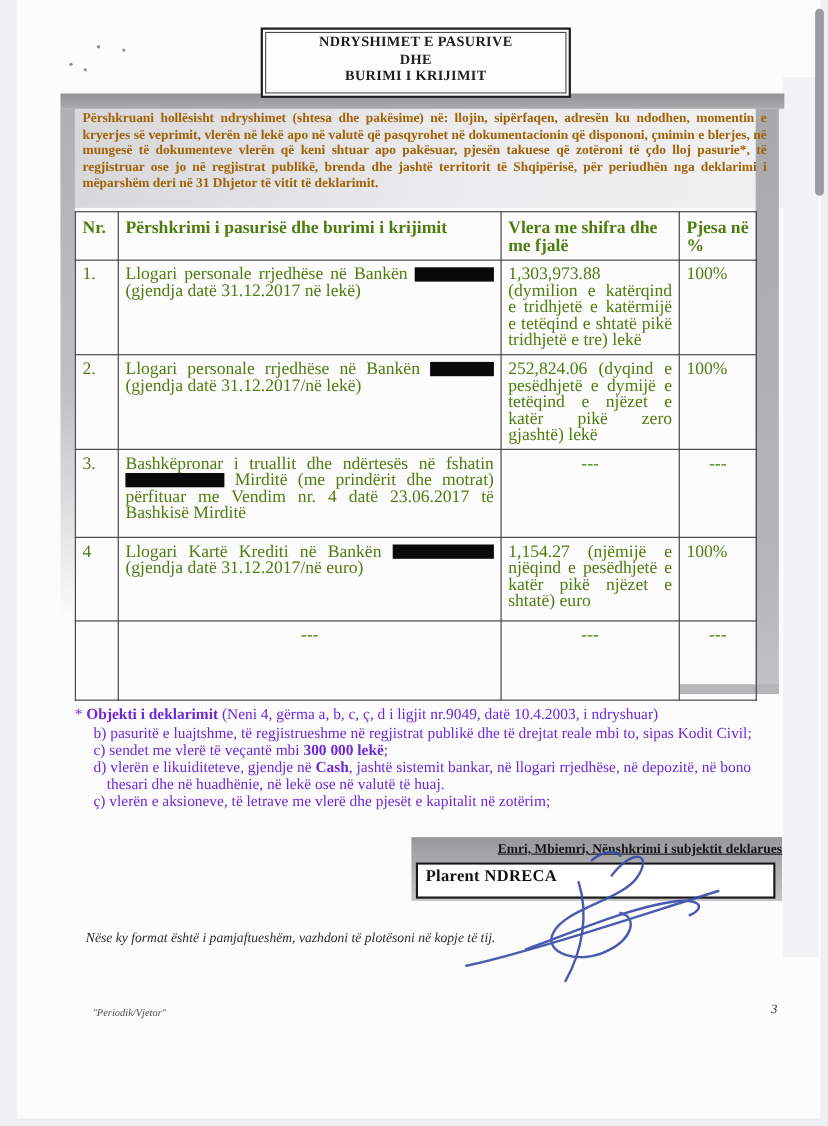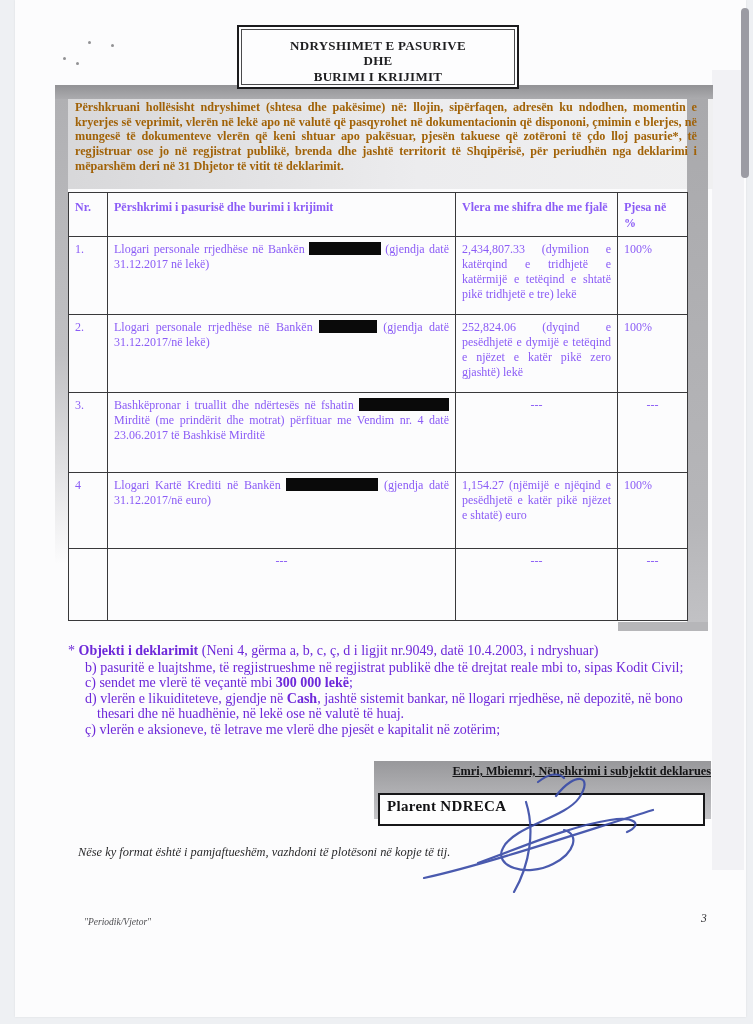--- a/index.html
+++ b/index.html
@@ -4,57 +4,57 @@
 <style>
   html,body{margin:0;padding:0;}
   body{width:753px;height:1024px;background:#eef0f3;font-family:"Liberation Serif","DejaVu Serif",serif;color:#1e1e20;}
   #stage{position:relative;width:753px;height:1024px;overflow:hidden;}
   .page{position:absolute;left:15px;top:0;width:731px;height:1017px;background:#fcfcfd;box-shadow:0 0 2px rgba(0,0,0,.08);}
   .scrollbar-thumb{position:absolute;right:4px;top:8px;width:8px;height:170px;background:#9b9ba3;border-radius:4px;}
   .right-margin-shade{position:absolute;left:712px;top:70px;width:32px;height:800px;background:#f2f2f5;}
 
   
   .title-box{position:absolute;left:237px;top:25px;width:278px;height:60px;border:2px solid #1b1b1d;background:#fdfdfe;}
-  .title-inner{position:absolute;inset:2px;border:1px solid #4a4a4c;display:flex;flex-direction:column;justify-content:flex-end;text-align:center;font-weight:bold;font-size:13px;line-height:15.5px;letter-spacing:.3px;}
+  .title-inner{position:absolute;inset:2px;border:1px solid #4a4a4c;display:flex;flex-direction:column;justify-content:flex-start;text-align:center;font-weight:bold;font-size:13px;line-height:15.5px;letter-spacing:.3px;}
 
   
   .band-top{position:absolute;left:55px;top:85px;width:658px;height:14px;background:linear-gradient(180deg,#929295,#ababae);}
   .para-bg{position:absolute;left:55px;top:99px;width:658px;height:90px;background:linear-gradient(90deg,#d7d7d9,#ececee 55%,#f0f0f1);}
   .left-strip{position:absolute;left:55px;top:99px;width:13px;height:465px;background:linear-gradient(180deg,#b0b0b3,#c0c0c3 55%,rgba(205,205,208,0));}
   .right-strip{position:absolute;left:687px;top:99px;width:21px;height:531px;background:linear-gradient(180deg,#a9a9ac,#b6b6b9 80%,#c2c2c5);}
   .table-bottom-shadow{position:absolute;left:618px;top:622px;width:90px;height:9px;background:#b6b6b9;}
   .speck{position:absolute;width:3px;height:3px;border-radius:50%;background:#6d6d70;opacity:.75;}
 
   
   .intro{position:absolute;left:75px;top:100px;width:622px;font-weight:bold;font-size:12.2px;line-height:14.7px;text-align:justify;color:#a16207;}
 
   
   .decl-table{position:absolute;left:68px;top:192px;width:619px;border-collapse:collapse;table-layout:fixed;}
-  .decl-table td,.decl-table th{border:1px solid #39393b;vertical-align:top;font-size:12px;line-height:15px;padding:5px 6px;color:#8b5cf6;}
+  .decl-table td,.decl-table th{border:1px solid #39393b;vertical-align:top;font-size:16px;line-height:15px;padding:5px 6px;color:#4d7c0f;}
   .decl-table th{font-weight:bold;text-align:left;line-height:15.5px;padding-top:7px;}
   col.c-nr{width:39px;} col.c-desc{width:348px;} col.c-val{width:162px;} col.c-share{width:70px;}
   .h-row{height:40px;}
   .r1{height:78px;} .r2{height:78px;} .r3{height:80px;} .r4{height:76px;} .r5{height:72px;}
   .cell-desc{text-align:justify;}
   .cell-val{text-align:justify;}
   .cell-center{text-align:center;}
   .nr-low{padding-top:24px;}
   .redaction{display:inline-block;background:#0a0a0a;height:13px;vertical-align:-2px;}
   .red-w1{width:72px;} .red-w2{width:58px;} .red-w3{width:90px;} .red-w4{width:92px;}
 
   
   .footnote{position:absolute;left:68px;top:643px;width:648px;font-size:14px;line-height:15.6px;color:#6d28d9;}
   .fn-star{margin-bottom:1px;}
   .fn-item{margin-left:17px;padding-left:12px;text-indent:-12px;}
   .b{font-weight:bold;}
 
   
   .sig-block{position:absolute;left:374px;top:761px;width:337px;height:58px;background:linear-gradient(180deg,#98989b,#c4c4c7);}
   .sig-header{text-align:right;font-weight:bold;font-size:12.3px;text-decoration:underline;padding-top:3px;color:#141416;}
-  .name-box{position:absolute;left:4px;top:32px;width:316px;height:26px;background:#fefefe;border:2px solid #171719;font-size:15px;font-weight:bold;padding:3px 0 0 7px;letter-spacing:.3px;color:#121214;}
+  .name-box{position:absolute;left:4px;top:23px;width:316px;height:26px;background:#fefefe;border:2px solid #171719;font-size:15px;font-weight:bold;padding:3px 0 0 7px;letter-spacing:.3px;color:#121214;}
   .sig-svg{position:absolute;left:408px;top:768px;width:255px;height:125px;z-index:5;}
 
   .note-italic{position:absolute;left:78px;top:845px;width:470px;font-style:italic;font-size:12.4px;color:#2a2a2c;}
   .footer-left{position:absolute;left:84px;top:917px;font-style:italic;font-size:9.5px;color:#4c4c4f;}
   .footer-page{position:absolute;left:701px;top:912px;font-style:italic;font-size:11.5px;color:#333336;}
 </style>
 </head>
 <body>
 
 <div id="stage">
@@ -98,21 +98,21 @@
       <th>Vlera me shifra dhe me fjalë</th>
       <th>Pjesa në %</th>
     </tr>
     <tr class="r1">
       <td class="nr-low">1.</td>
       <td class="cell-desc">
         <span>Llogari personale rrjedhëse në Bankën</span>
         <span class="redaction red-w1"></span>
         <span>(gjendja datë 31.12.2017 në lekë)</span>
       </td>
-      <td class="cell-val">2,434,807.33 (dymilion e katërqind e tridhjetë e katërmijë e tetëqind e shtatë pikë tridhjetë e tre) lekë</td>
+      <td class="cell-val">1,303,973.88 (dymilion e katërqind e tridhjetë e katërmijë e tetëqind e shtatë pikë tridhjetë e tre) lekë</td>
       <td>100%</td>
     </tr>
     <tr class="r2">
       <td>2.</td>
       <td class="cell-desc">
         <span>Llogari personale rrjedhëse në Bankën</span>
         <span class="redaction red-w2"></span>
         <span>(gjendja datë 31.12.2017/në lekë)</span>
       </td>
       <td class="cell-val">252,824.06 (dyqind e pesëdhjetë e dymijë e tetëqind e njëzet e katër pikë zero gjashtë) lekë</td>

